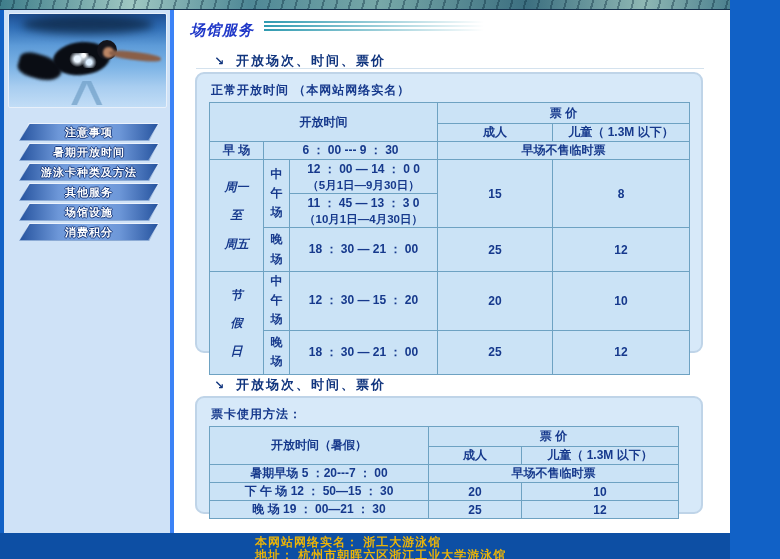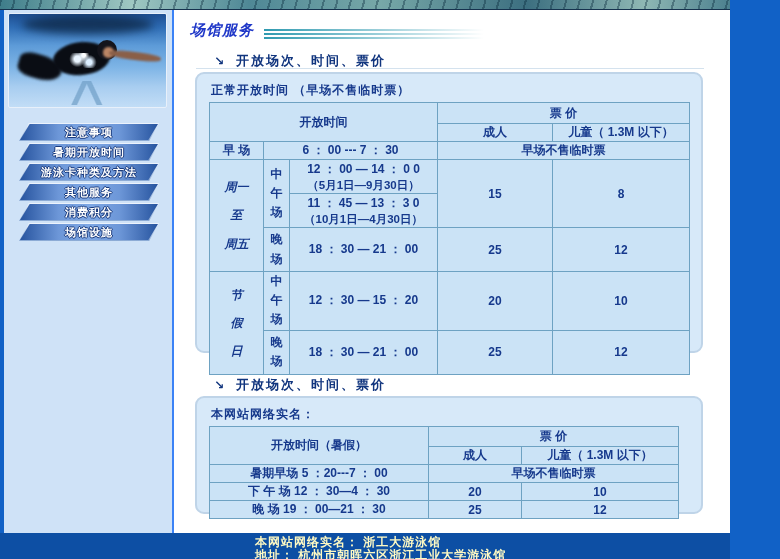--- a/index.html
+++ b/index.html
@@ -13,21 +13,21 @@
       repeating-linear-gradient(105deg, rgba(8,40,58,.38) 0 2px, rgba(255,255,255,0) 2px 13px),
       linear-gradient(90deg,#3e7d8a,#9fc8c2 18%,#4f8896 34%,#77a8a8 52%,#3c6f80 72%,#8fb8b4 88%,#4a7f8e);
     border-bottom:1px solid #16324e; }
 
   
   .right-strip { position:absolute; left:730px; top:0; width:50px; height:559px; background:#1161c6; }
   .left-strip  { position:absolute; left:0; top:10px; width:4px; height:524px; background:#1161c6; }
 
   
   .sidebar { position:absolute; left:4px; top:10px; width:170px; height:524px;
-    background:#cfe2f7; border-right:2px solid #3b82f6; }
+    background:#cfe2f7; border-right:4px solid #3b82f6; }
 
   .photo { position:absolute; left:4px; top:3px; width:159px; height:95px;
     border:1px solid #e8f0fa; border-radius:2px; overflow:hidden;
     background:linear-gradient(180deg,#1e4f92 0%,#2e6cb4 14%,#5d9bd8 34%,#7fb5e6 58%,#a8cdf0 78%,#c2ddf6 100%); }
   .sw-reflect { position:absolute; left:8%; top:1%; width:84%; height:20%; background:#0c2440;
     border-radius:50%; filter:blur(4px); opacity:.75; }
   .sw-legs { position:absolute; left:6%; top:44%; width:28%; height:26%; background:#0a0d14;
     border-radius:40% 60% 60% 40%; transform:rotate(16deg); filter:blur(1.5px); }
   .sw-torso { position:absolute; left:28%; top:30%; width:36%; height:36%; background:#0a0d14;
     border-radius:50% 62% 48% 60%; transform:rotate(-10deg); filter:blur(1px); }
@@ -55,21 +55,21 @@
   .sb-btn .face { position:absolute; inset:1px;
     clip-path:polygon(7% 0,100% 0,93% 100%,0 100%);
     background:linear-gradient(90deg,#27549f,#6d97d8 28%,#7ea7e4 50%,#6d97d8 72%,#27549f); }
   .sb-btn .label { position:absolute; inset:0; display:flex; align-items:center; justify-content:center;
     color:#fff; font-weight:bold; font-size:11px; letter-spacing:1px;
     text-shadow:1px 0 0 #1a3a7c,-1px 0 0 #1a3a7c,0 1px 0 #1a3a7c,0 -1px 0 #1a3a7c; }
 
   
   .main { position:absolute; left:176px; top:10px; width:554px; height:524px; background:#fff; }
 
-  .svc-row { position:absolute; left:14px; top:11px; display:flex; align-items:flex-end; gap:10px; }
+  .svc-row { position:absolute; left:14px; top:11px; display:flex; align-items:flex-start; gap:10px; }
   .svc-title { font-style:italic; font-weight:bold; font-size:15px; color:#2038c8; letter-spacing:1px; }
   .streaks { position:relative; width:250px; height:11px;
     background:repeating-linear-gradient(180deg,#2f9ab0 0 2px, rgba(255,255,255,0) 2px 4px); }
   .streaks::after { content:""; position:absolute; inset:0;
     background:linear-gradient(90deg, rgba(255,255,255,0) 0%, #fff 88%); }
 
   .sec-heading { position:absolute; left:38px; display:flex; align-items:center; gap:12px;
     font-weight:bold; font-size:13px; color:#11357e; letter-spacing:2px; }
   .sec-heading .arrow { font-size:12px; letter-spacing:0; }
   .h1 { top:42px; }
@@ -86,21 +86,21 @@
   table.tt td { border:1px solid #6ea2c2; background:#cbe3f6; color:#16398c;
     font-size:12px; font-weight:bold; text-align:center; vertical-align:middle; padding:0 1px; }
   .stack { white-space:pre-line; }
   .lh-wide { line-height:2.35;font-style:italic; }
   .lh-mid  { line-height:1.6; }
   .note2 { font-size:11.5px; letter-spacing:0; }
 
   
   .footer { position:absolute; left:0; top:533px; width:730px; height:26px; background:#0d4fa4;
     padding:3px 0 0 255px; overflow:hidden; }
-  .footer div { color:#fef9c3; font-size:12px; font-weight:bold; line-height:13px; letter-spacing:1px; }
+  .footer div { color:#eab308; font-size:12px; font-weight:bold; line-height:13px; letter-spacing:1px; }
 </style>
 </head>
 <body>
 
 <div class="stage">
 
   <div class="top-banner"></div>
   <div class="right-strip"></div>
   <div class="left-strip"></div>
 
@@ -133,65 +133,65 @@
         <div class="label">游泳卡种类及方法</div>
       </div>
       <div class="sb-btn">
         <div class="edge"></div>
         <div class="face"></div>
         <div class="label">其他服务</div>
       </div>
       <div class="sb-btn">
         <div class="edge"></div>
         <div class="face"></div>
+        <div class="label">场馆设施</div>
+      </div>
+      <div class="sb-btn">
+        <div class="edge"></div>
+        <div class="face"></div>
         <div class="label">消费积分</div>
-      </div>
-      <div class="sb-btn">
-        <div class="edge"></div>
-        <div class="face"></div>
-        <div class="label">场馆设施</div>
       </div>
     </div>
   </div>
 
   <div class="main">
 
     <div class="svc-row">
       <span class="svc-title">场馆服务</span>
       <span class="streaks"></span>
     </div>
 
     <div class="sec-heading h1">
       <span class="arrow">↘</span>
       <span>开放场次、时间、票价</span>
     </div>
     <div class="rule"></div>
 
     <div class="panel p1">
-      <div class="panel-title">正常开放时间 （早场不售临时票）</div>
+      <div class="panel-title">正常开放时间 （本网站网络实名）</div>
       <table class="tt">
         <colgroup>
             <col style="width:54px">
             <col style="width:26px">
             <col style="width:148px">
             <col style="width:115px">
             <col style="width:137px">
           </colgroup>
         <tbody>
             <tr style="height:21px">
           <td colspan="3" rowspan="2">开放时间</td>
           <td colspan="2">票  价</td>
         </tr>
         <tr style="height:16px">
           <td>成人</td>
           <td>儿童（ 1.3M 以下）</td>
         </tr>
         <tr style="height:17px">
           <td>早 场</td>
-          <td colspan="2">6 ： 00 --- 7 ： 30</td>
+          <td colspan="2">6 ： 00 --- 9 ： 30</td>
           <td colspan="2">早场不售临时票</td>
         </tr>
         <tr style="height:34px">
           <td rowspan="3" class="stack lh-wide">周一
 至
 周五</td>
           <td rowspan="2" class="stack lh-mid">中
 午
 场</td>
           <td>
@@ -235,42 +235,42 @@
       </tbody>
         </table>
     </div>
 
     <div class="sec-heading h2">
       <span class="arrow">↘</span>
       <span>开放场次、时间、票价</span>
     </div>
 
     <div class="panel p2">
-      <div class="panel-title">本网站网络实名：</div>
+      <div class="panel-title">票卡使用方法：</div>
       <table class="tt">
         <colgroup>
             <col style="width:219px">
             <col style="width:93px">
             <col style="width:157px">
           </colgroup>
         <tbody>
             <tr style="height:20px">
           <td rowspan="2">开放时间（暑假）</td>
           <td colspan="2">票  价</td>
         </tr>
         <tr style="height:16px">
           <td>成人</td>
           <td>儿童（ 1.3M 以下）</td>
         </tr>
         <tr style="height:18px">
           <td>暑期早场 5 ：20---7 ： 00</td>
           <td colspan="2">早场不售临时票</td>
         </tr>
         <tr style="height:18px">
-          <td>下 午 场 12 ： 30—4 ： 30</td>
+          <td>下 午 场 12 ： 50—15 ： 30</td>
           <td>20</td>
           <td>10</td>
         </tr>
         <tr style="height:18px">
           <td>晚 场 19 ： 00—21 ： 30</td>
           <td>25</td>
           <td>12</td>
         </tr>
       </tbody>
         </table>

